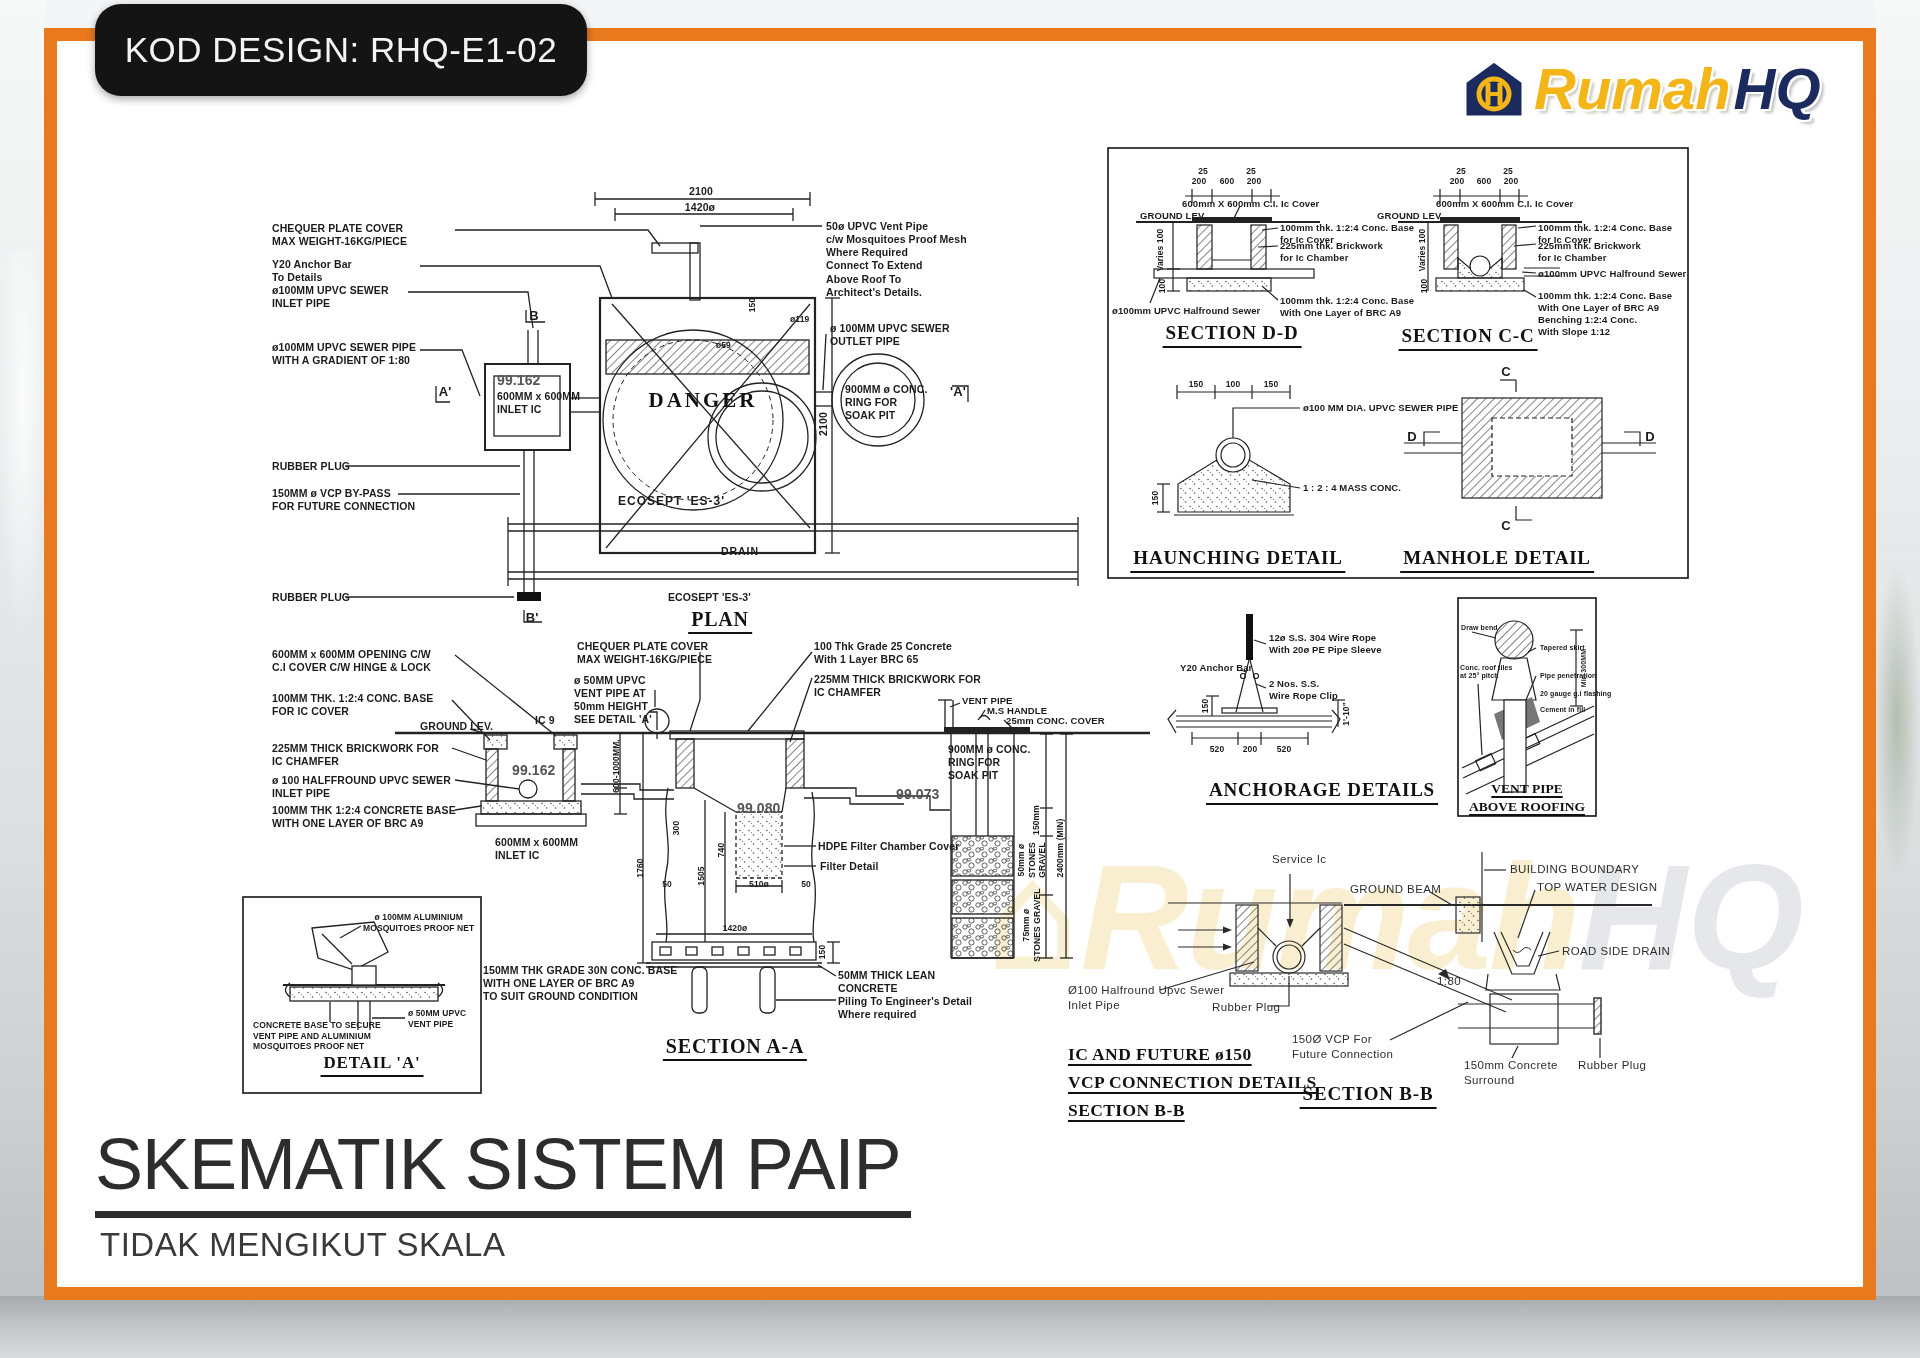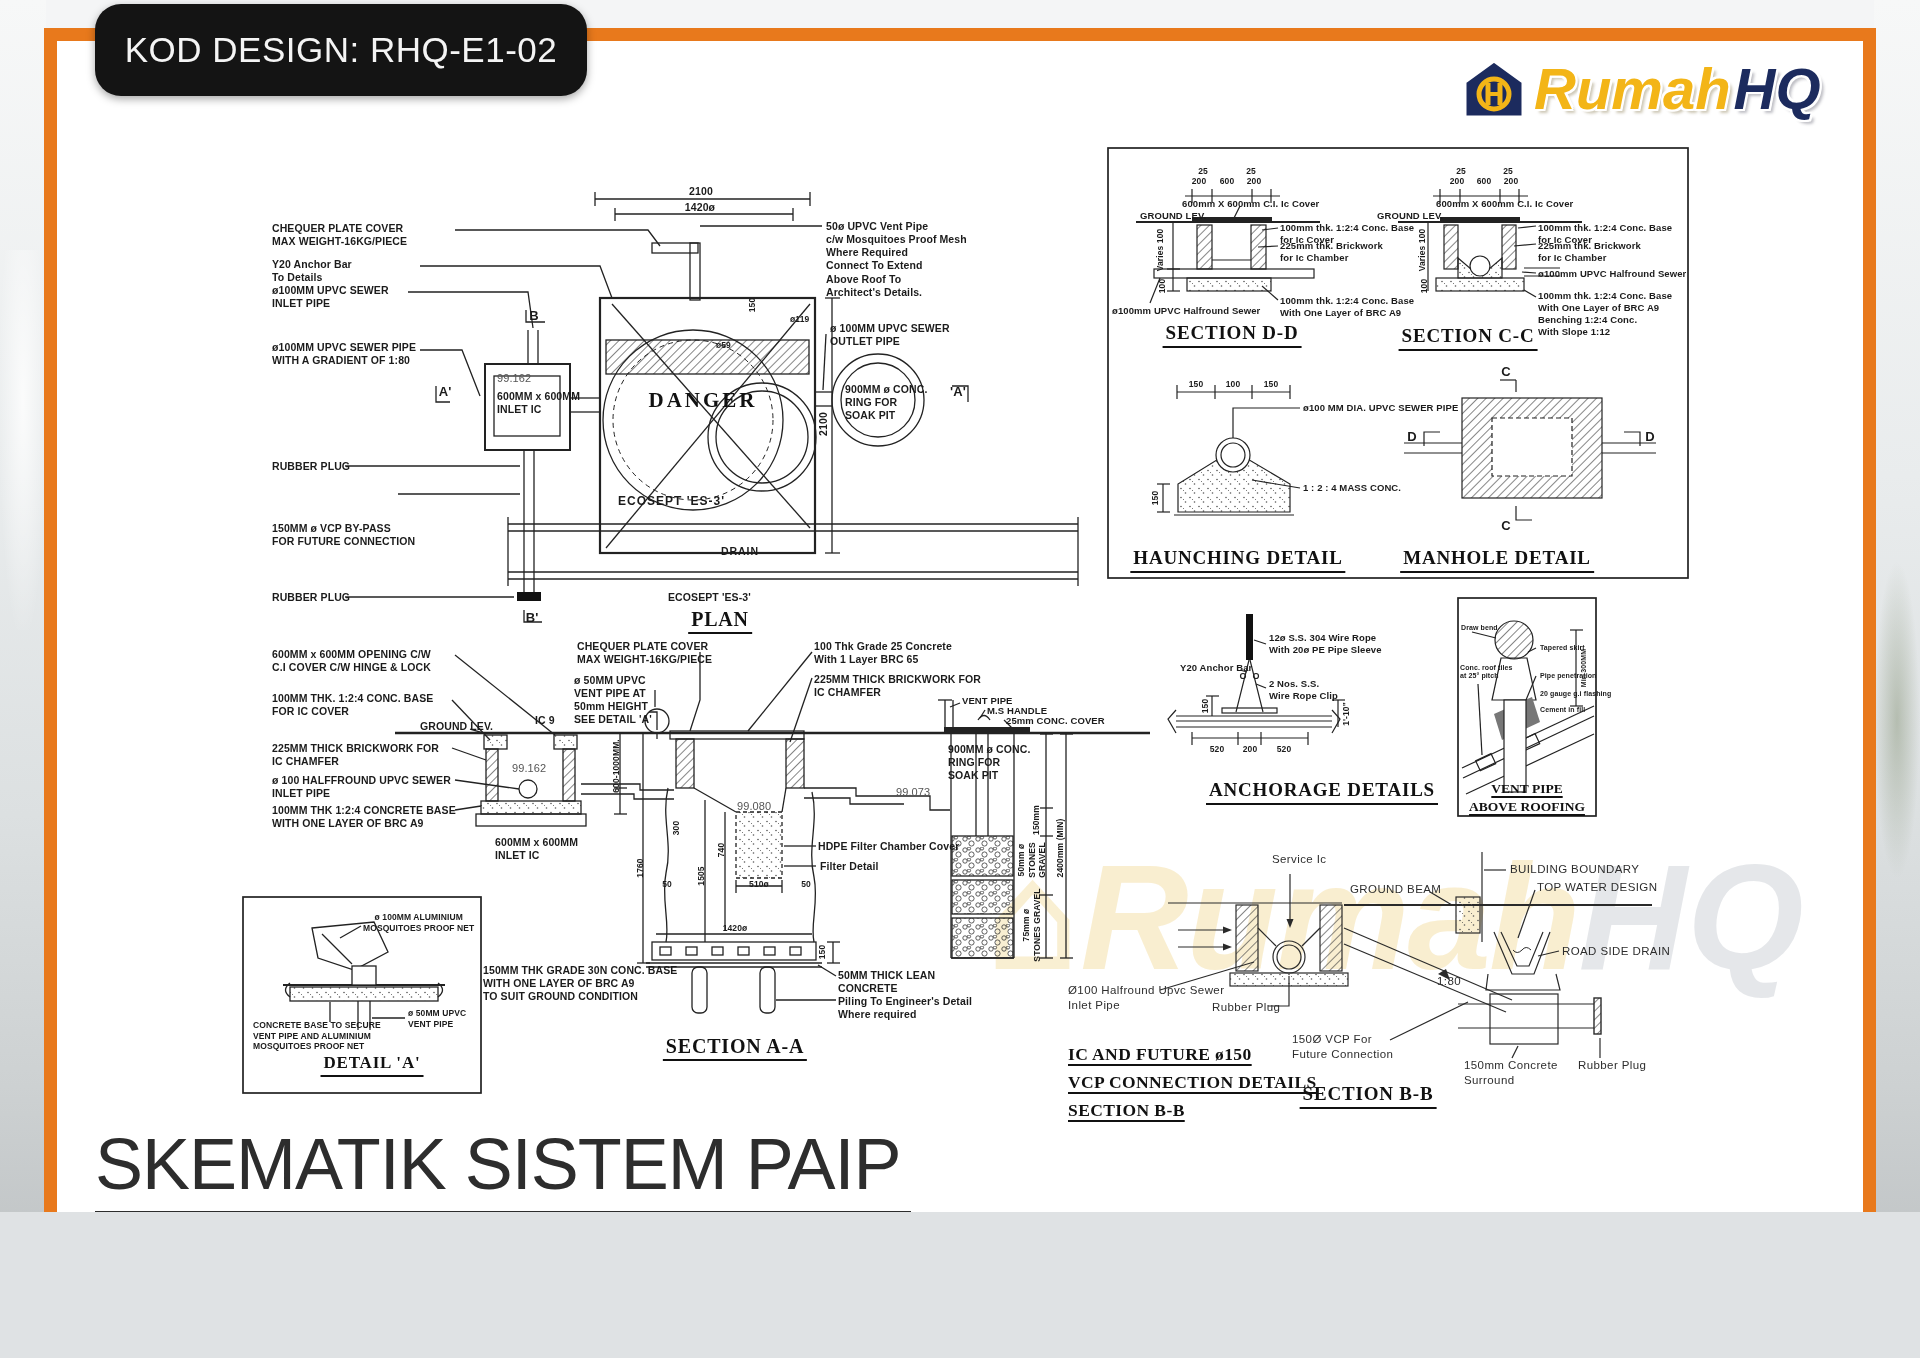--- a/index.html
+++ b/index.html
@@ -1,16 +1,16 @@
 <!DOCTYPE html>
 <html><head>
 <meta charset="utf-8">
 <style>
   html,body{margin:0;padding:0;background:#dfe2e4;}
-  .stage{position:relative;width:1920px;height:1212px;background:#f4f5f6;overflow:hidden;
+  .stage{position:relative;width:1920px;height:1358px;background:#f4f5f6;overflow:hidden;
          font-family:"Liberation Sans",sans-serif;}
   .side-l,.side-r{position:absolute;top:0;width:46px;height:1358px;
      background:linear-gradient(180deg,#f7f8f8 0%,#e9eced 35%,#dce0e1 60%,#cdd1d2 80%,#b9bdbf 100%);}
   .side-l{left:0}.side-r{right:0}
   .side-r::after{content:"";position:absolute;left:0;top:560px;width:46px;height:320px;
      background:radial-gradient(ellipse at 50% 50%, rgba(146,158,134,.55), transparent 70%);}
   .side-l::after{content:"";position:absolute;left:0;top:250px;width:46px;height:380px;
      background:radial-gradient(ellipse at 50% 40%, rgba(255,255,255,.8), transparent 75%);}
   .ground-strip{position:absolute;left:0;top:1296px;width:1920px;height:62px;
      background:linear-gradient(180deg,#a7abae 0%,#bfc2c4 40%,#d9dbdc 100%);}
@@ -28,21 +28,21 @@
   .watermark{position:absolute;left:985px;top:842px;display:flex;align-items:center;z-index:2;pointer-events:none;}
   .wm-house{font-family:"DejaVu Sans",sans-serif;font-size:150px;line-height:1;color:rgba(233,197,94,.28);}
   .wm1{font:italic 800 150px/1 "Liberation Sans",sans-serif;color:rgba(236,200,98,.30);letter-spacing:-2px;}
   .wm2{font:italic 800 150px/1 "Liberation Sans",sans-serif;color:rgba(175,182,192,.33);}
   .linework{position:absolute;left:0;top:0;z-index:3;pointer-events:none;}
   .lbl{position:absolute;z-index:4;font-weight:700;font-size:10.5px;line-height:1.25;color:#1b1b1b;
      white-space:pre-line;letter-spacing:.1px;}
   .sm{font-size:9.5px;}
   .xs{font-size:8.5px;}
   .tiny{font-size:7px;line-height:1.2;}
-  .lvl{font-weight:400;color:#555;font-size:11px;}
+  .lvl{font-weight:700;color:#555;font-size:14px;}
   .lbl2{position:absolute;z-index:4;font-weight:400;font-size:11.5px;line-height:1.3;color:#2e2e2e;
      white-space:pre-line;letter-spacing:.4px;}
   .ctr{transform:translate(-50%,-50%);}
   .ctrx{transform:translateX(-50%);}
   .rot{transform:translate(-50%,-50%) rotate(-90deg);}
   .mark{font-size:13px;font-weight:700;}
   .danger{position:absolute;z-index:4;font:700 21px "Liberation Serif",serif;letter-spacing:3px;color:#111;}
   .stitle{position:absolute;z-index:4;font:700 19px/1.1 "Liberation Serif",serif;letter-spacing:.8px;color:#111;
      border-bottom:2.5px solid #111;padding:0 3px 2px;white-space:pre;}
   .stitle-lg{font-size:20px;}
@@ -429,21 +429,21 @@
 
   <div class="lbl" style="left:272px;top:222px;">CHEQUER PLATE COVER
 MAX WEIGHT-16KG/PIECE</div>
   <div class="lbl" style="left:272px;top:258px;">Y20 Anchor Bar
 To Details</div>
   <div class="lbl" style="left:272px;top:284px;">ø100MM UPVC SEWER
 INLET PIPE</div>
   <div class="lbl" style="left:272px;top:341px;">ø100MM UPVC SEWER PIPE
 WITH A GRADIENT OF 1:80</div>
   <div class="lbl" style="left:272px;top:460px;">RUBBER PLUG</div>
-  <div class="lbl" style="left:272px;top:487px;margin-top:35px;">150MM ø VCP BY-PASS
+  <div class="lbl" style="left:272px;top:487px;">150MM ø VCP BY-PASS
 FOR FUTURE CONNECTION</div>
   <div class="lbl" style="left:272px;top:591px;">RUBBER PLUG</div>
   <div class="lbl" style="left:826px;top:220px;">50ø UPVC Vent Pipe
 c/w Mosquitoes Proof Mesh
 Where Required
 Connect To Extend
 Above Roof To
 Architect's Details.</div>
   <div class="lbl" style="left:830px;top:322px;">ø 100MM UPVC SEWER
 OUTLET PIPE</div>

